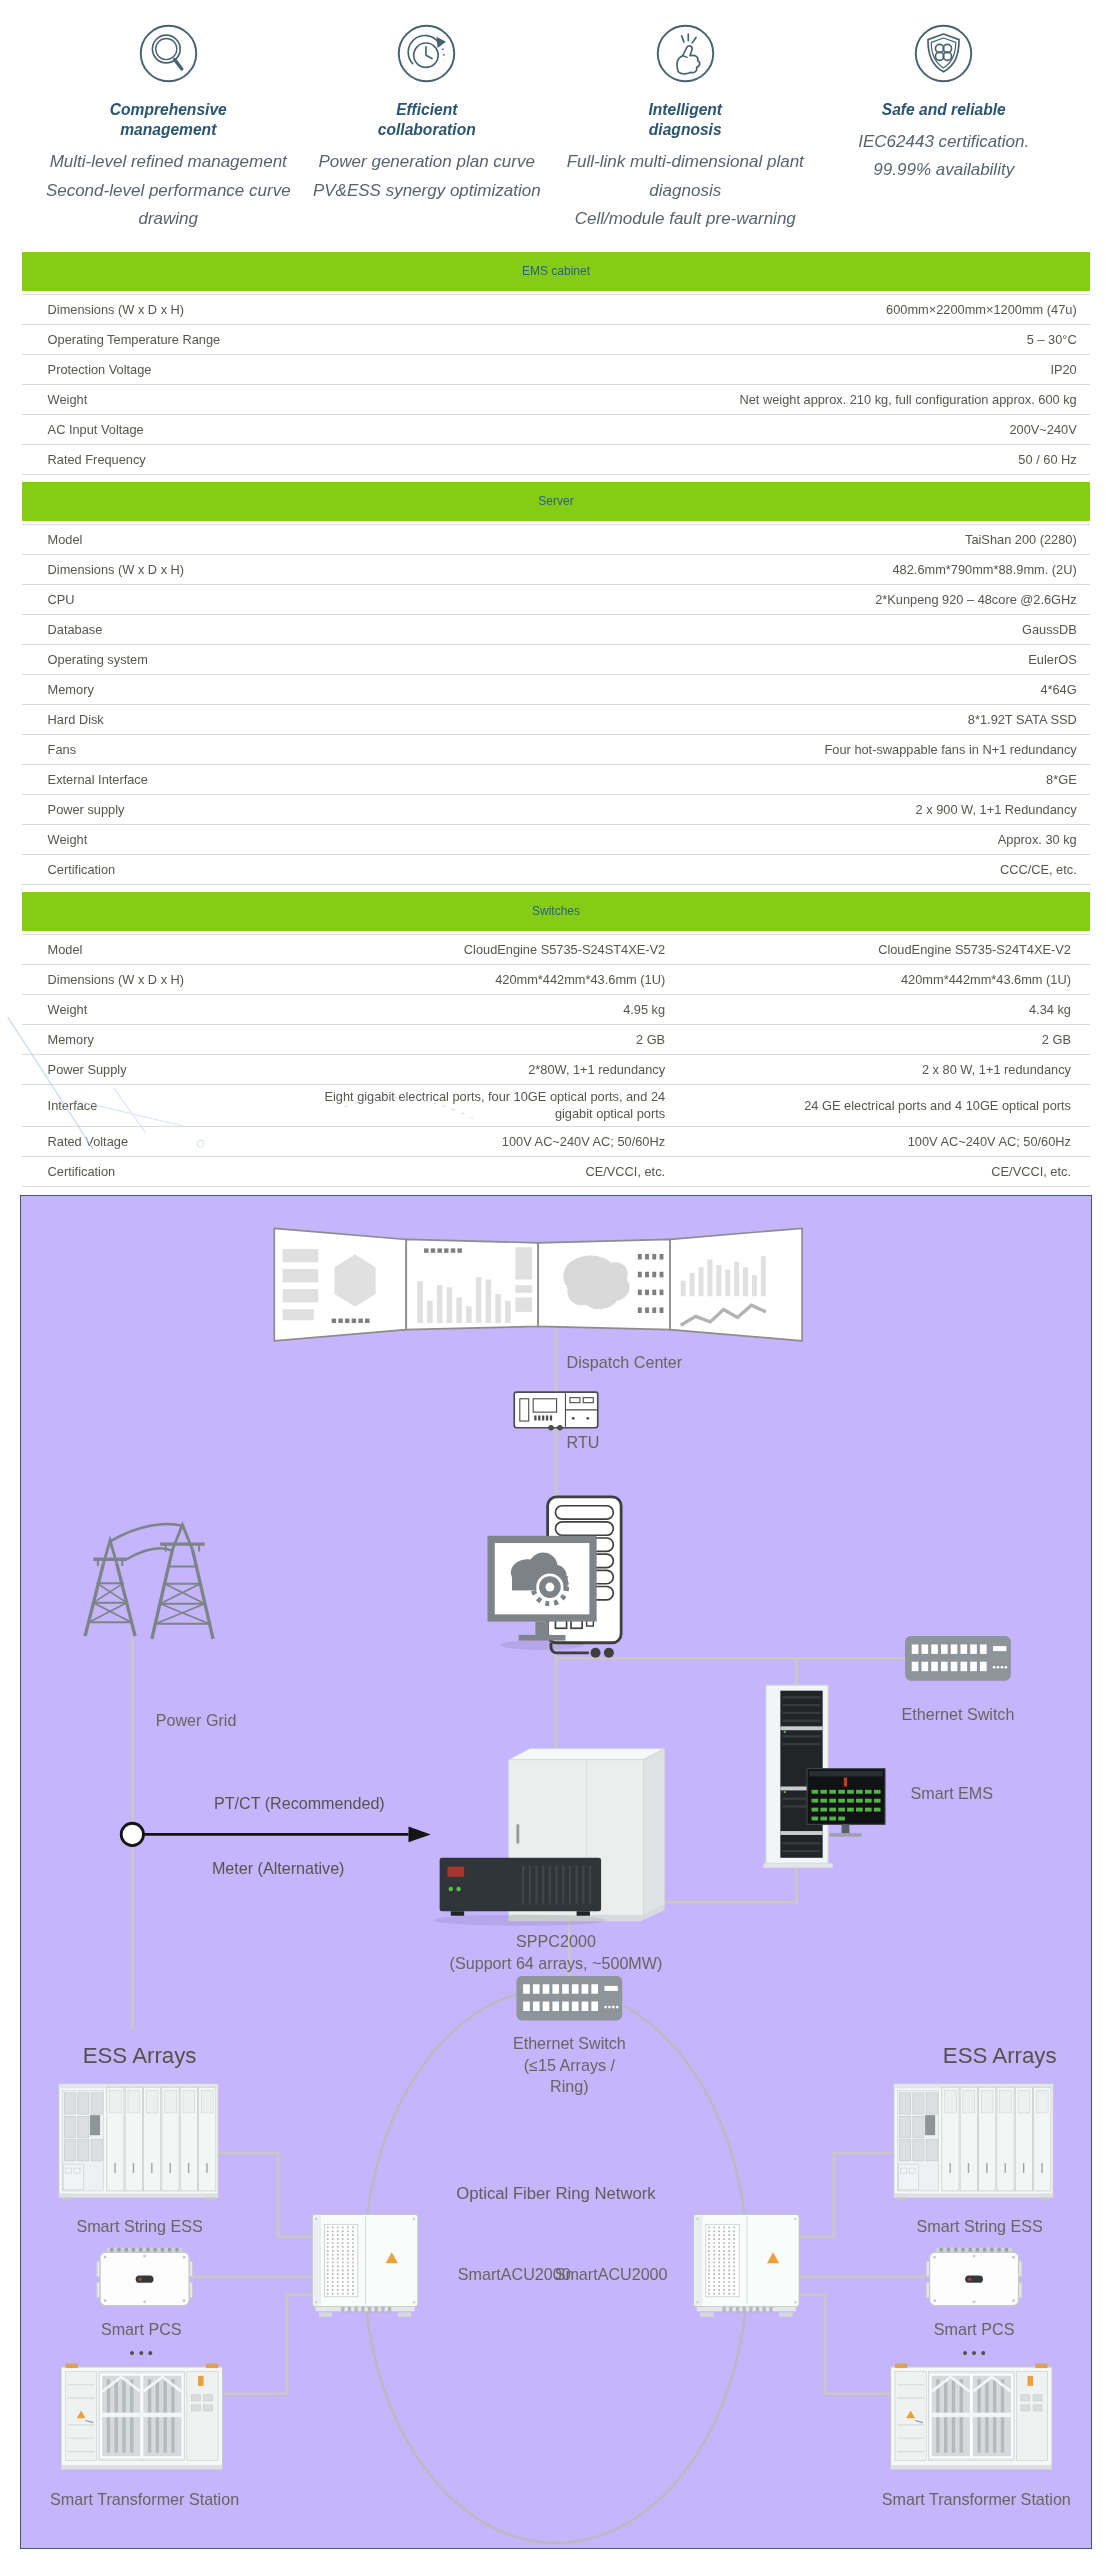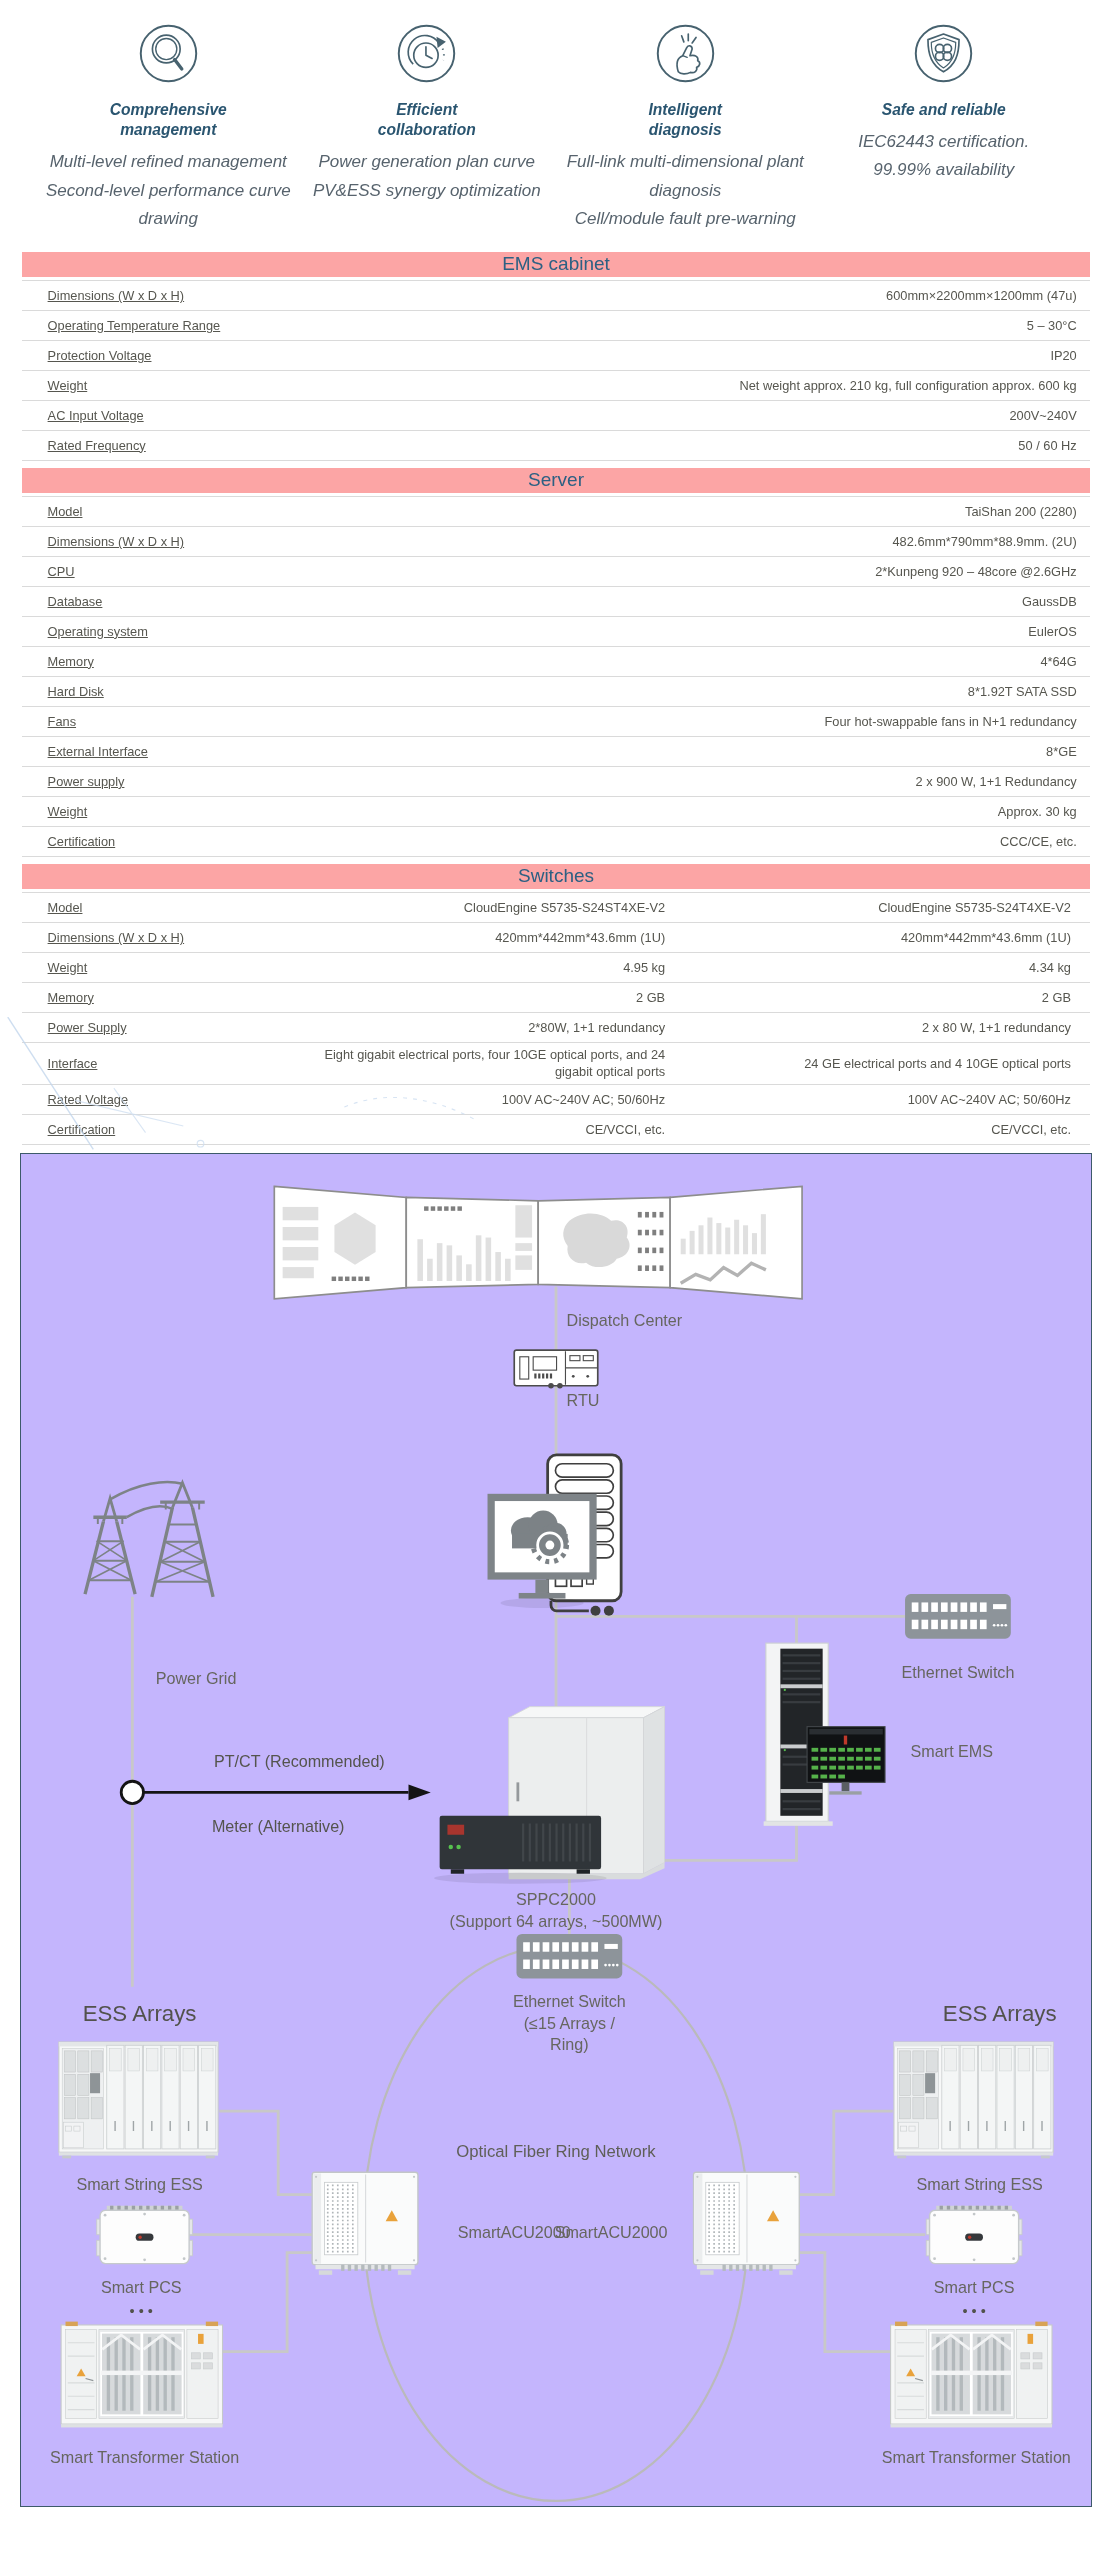--- a/index.html
+++ b/index.html
@@ -11,26 +11,26 @@
   .feature{flex:1;text-align:center;}
   .feat-icon{height:62px;}
   .feat-title{margin-top:14.5px;font-size:15.6px;font-weight:bold;color:#2a5570;line-height:1.32;}
   .feat-title span{display:block;}
   .feat-desc{margin-top:7.8px;font-size:17px;color:#57636d;line-height:1.65;}
   .feat-desc span{display:block;}
 
   
   .tables{margin:19px 22px 0 22px;}
   .spec-table{margin-bottom:6.7px;}
-  .t-header{height:25px;background:#fca5a5;color:#2c6083;font-size:19px;
+  .t-header{height:39px;background:#84cc16;color:#2c6083;font-size:12px;
             display:flex;align-items:center;justify-content:center;}
   .t-body{margin-top:3.3px;border-top:0.6px solid #dadada;}
   .t-row{display:flex;align-items:center;min-height:29px;border-bottom:0.6px solid #dadada;
          font-size:12.8px;background:#fff;}
-  .t-label{width:24%;padding:3.3px 5.6px 3.3px 25.6px;box-sizing:border-box;text-decoration:underline;}
+  .t-label{width:24%;padding:3.3px 5.6px 3.3px 25.6px;box-sizing:border-box;}
   .t-value{flex:1;text-align:right;padding:3.3px 13.3px;}
   .t-value2{width:38%;text-align:right;padding:3.3px 19px;box-sizing:border-box;line-height:1.35;}
 
   
   .doodles{position:absolute;left:0;top:1017px;pointer-events:none;}
 
   
   .diagram-panel{margin:7.8px 20px 0 20px;height:1352px;border:1.7px solid #3d5a6a;background:#c4b5fd;}
   .diagram-panel svg{display:block;width:100%;height:100%;}
   .lbl{fill:#66665f;font-size:29px;font-family:"Liberation Sans","DejaVu Sans",sans-serif;}

